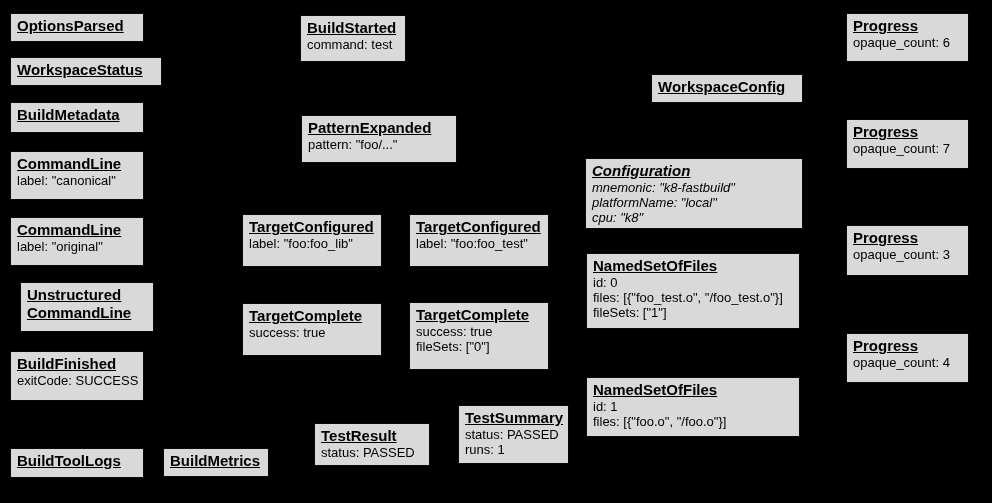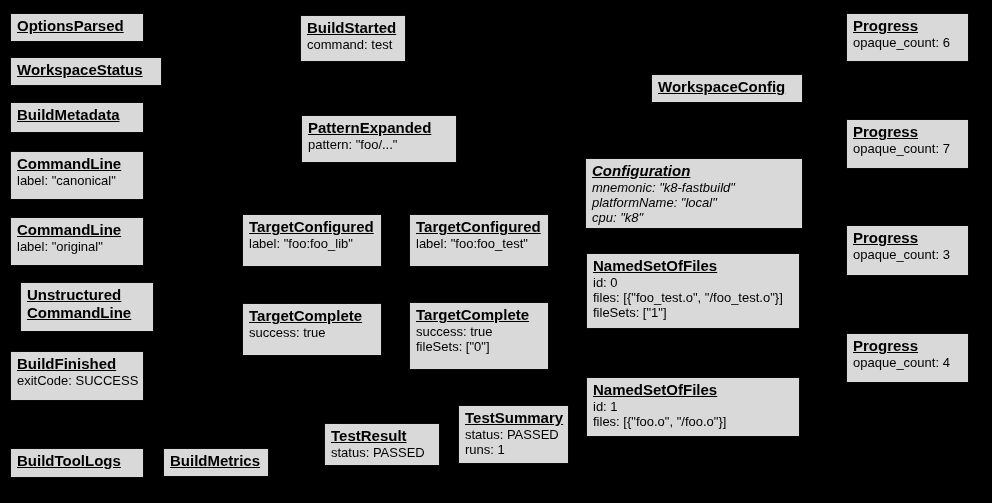--- a/index.html
+++ b/index.html
@@ -102,21 +102,21 @@
     <div class="t">TargetComplete</div>
     <div class="l">success: true</div>
   </div>
 
   <div class="box" style="left:409px; top:302px; width:140px; height:68px;">
     <div class="t">TargetComplete</div>
     <div class="l">success: true</div>
     <div class="l">fileSets: ["0"]</div>
   </div>
 
-  <div class="box" style="left:324px; top:423px; width:116px; height:43px;">
+  <div class="box" style="left:314px; top:423px; width:116px; height:43px;">
     <div class="t">TestResult</div>
     <div class="l">status: PASSED</div>
   </div>
 
   <div class="box" style="left:442px; top:405px; width:111px; height:59px;margin-left:16px;">
     <div class="t">TestSummary</div>
     <div class="l">status: PASSED</div>
     <div class="l">runs: 1</div>
   </div>
 

